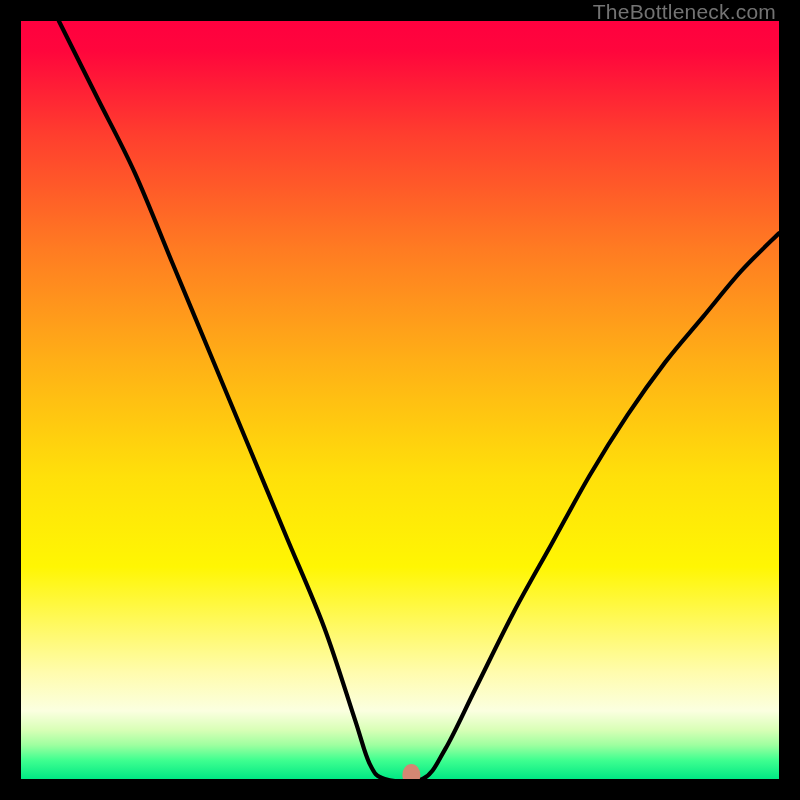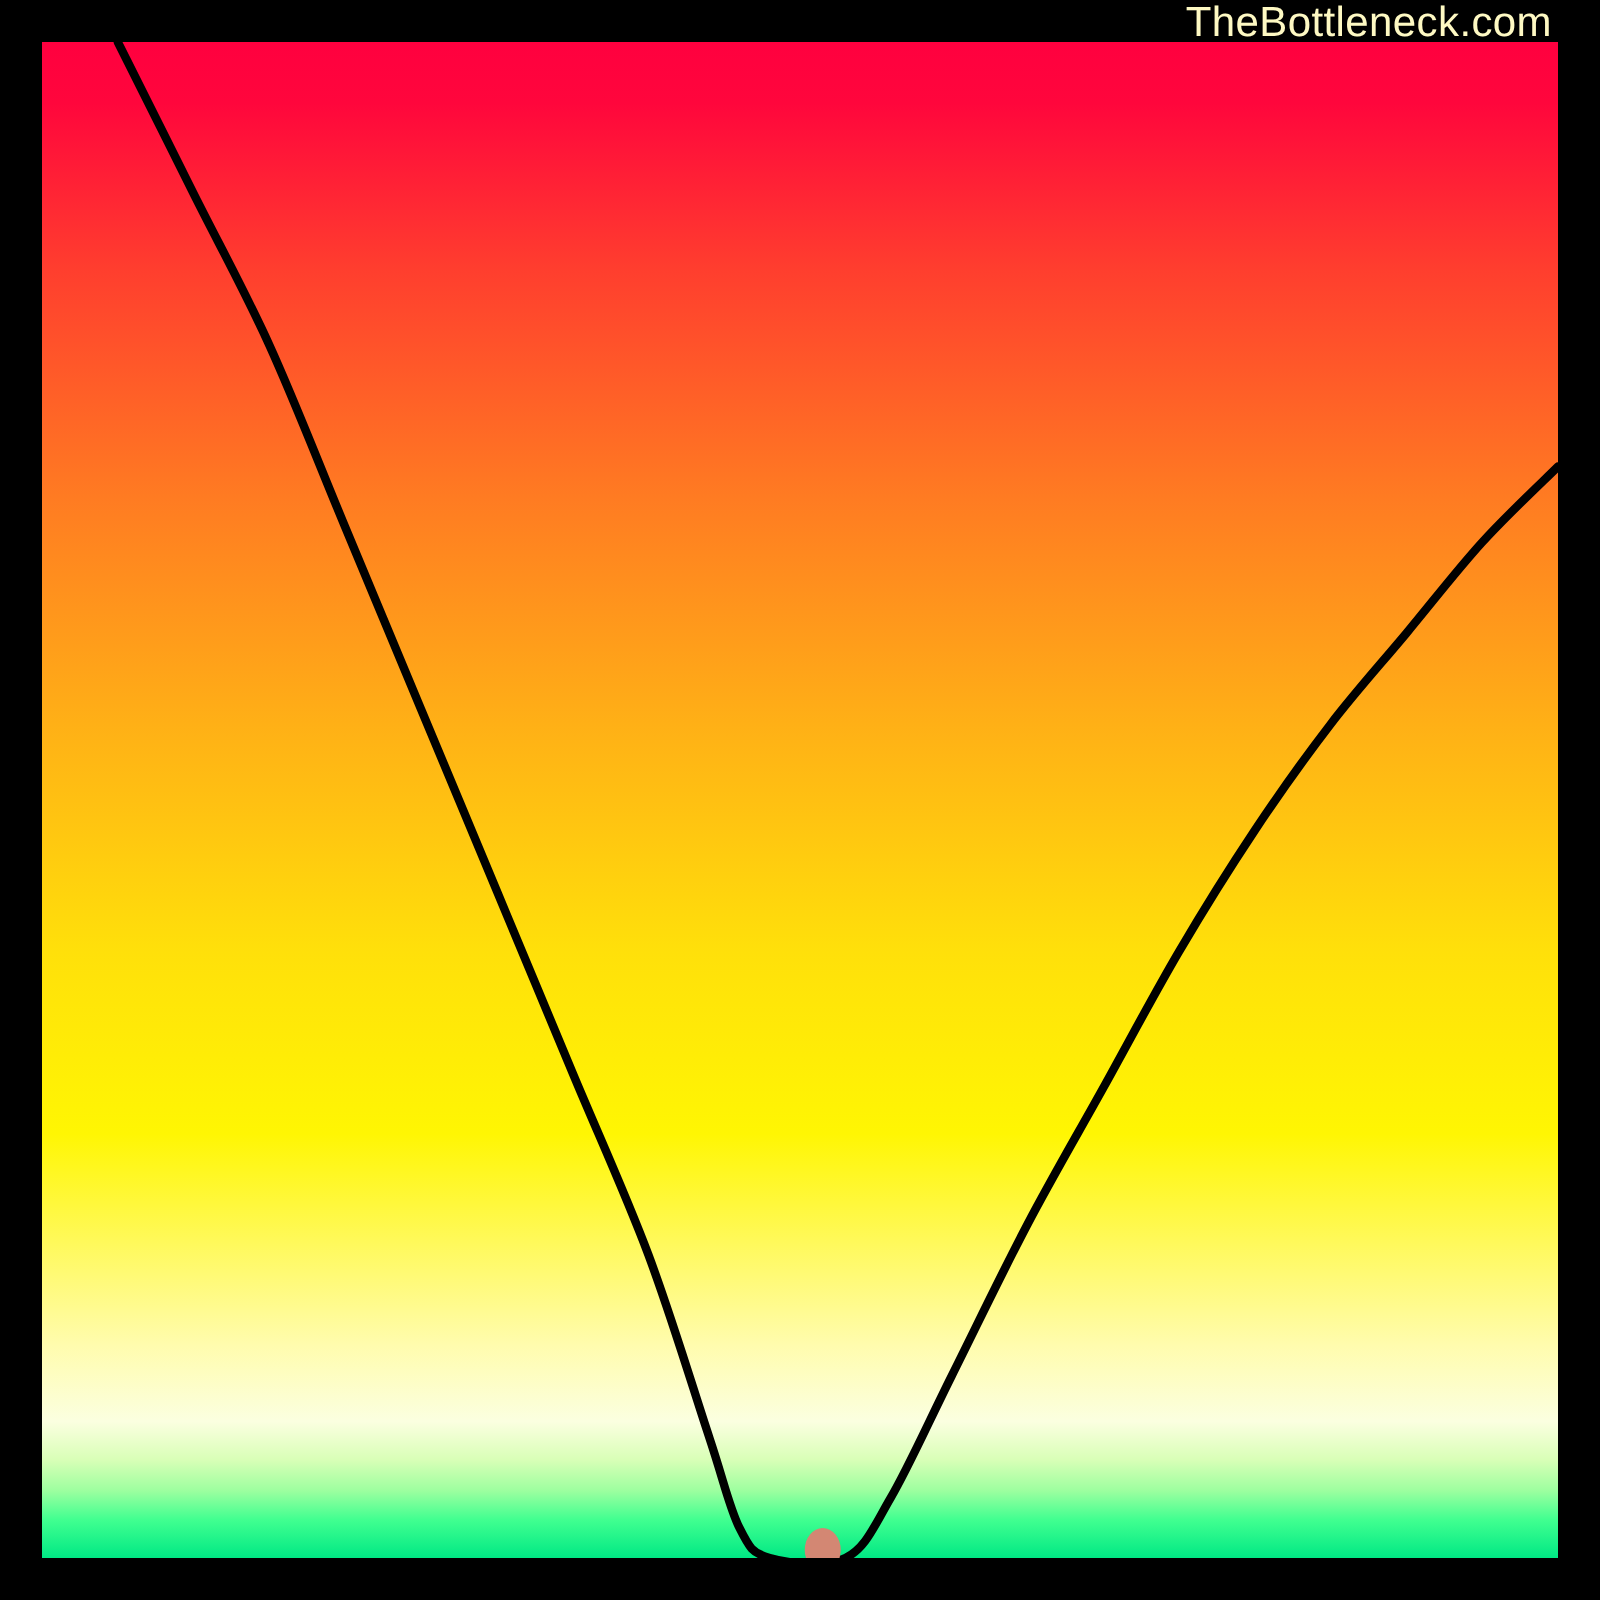--- a/index.html
+++ b/index.html
@@ -16,21 +16,21 @@
     left: 21px;
     top: 21px;
     width: 758px;
     height: 758px;
     background: #000;
   }
   .watermark {
     position: absolute;
     top: 0px;
     right: 24px;
-    color: #fef9c3;
+    color: #737373;
     font-size: 21px;
     font-weight: 500;
     letter-spacing: 0.2px;
     z-index: 30;
   }
   svg {
     display: block;
   }
 </style>
 </head>

